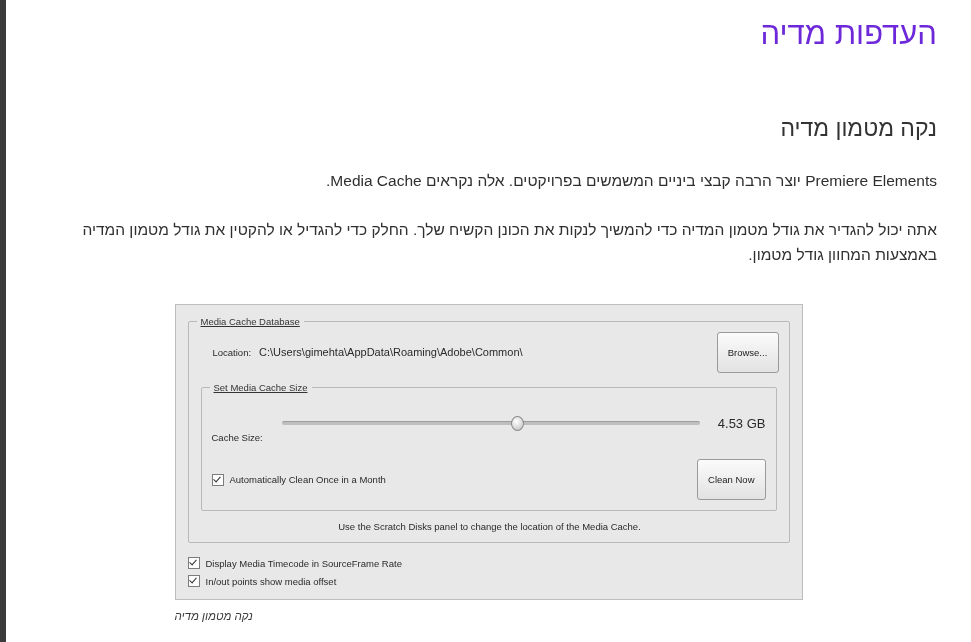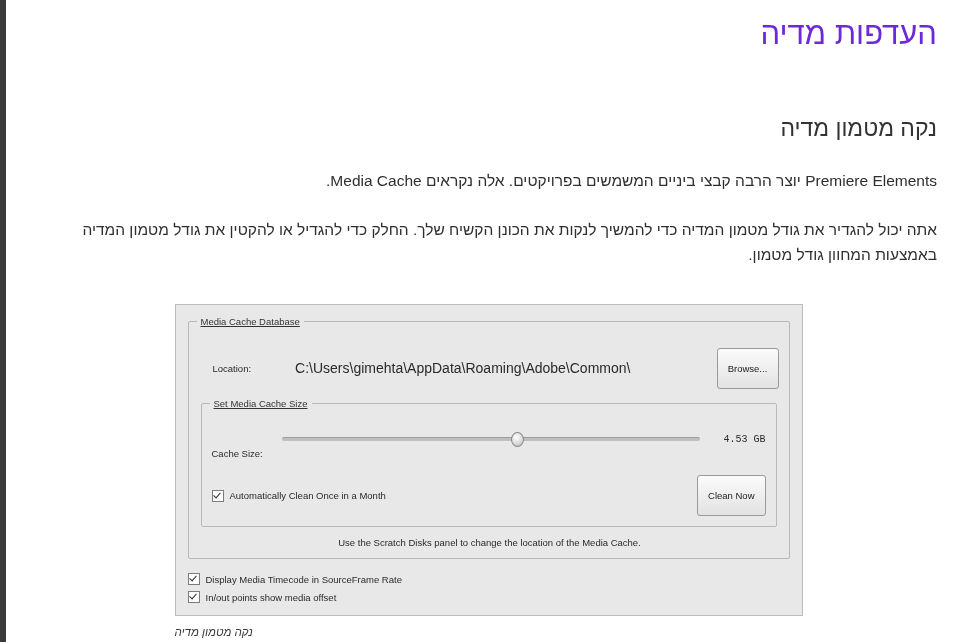--- a/index.html
+++ b/index.html
@@ -91,29 +91,29 @@
     padding: 0 4px;
     font-size: 9.5px;
     color: #333;
     text-decoration: underline;
   }
   .row {
     display: flex;
     align-items: center;
     margin-top: 2px;
   }
-  .row.first { margin-top: 16px; gap: 36px; }
+  .row.first { margin-top: 0; }
   .lbl {
     font-size: 9.5px;
     color: #2a2a2a;
     white-space: nowrap;
   }
   .loc-label { margin-left: 14px; }
   .loc-value {
-    font-size: 14px;
+    font-size: 11px;
     color: #2a2a2a;
     margin-left: 8px;
     flex: 1;
     overflow: hidden;
     white-space: nowrap;
   }
   .btn {
     font-family: "Liberation Sans", sans-serif;
     font-size: 9.5px;
     color: #222;
@@ -158,22 +158,21 @@
     width: 11px;
     height: 13px;
     margin-left: -5px;
     border-radius: 50%;
     background: radial-gradient(circle at 40% 35%, #ffffff, #d0d0d0 70%, #a8a8a8);
     border: 1px solid #8a8a8a;
   }
   .slider-value {
     width: 56px;
     text-align: right;
-    font-size: 10px;
-    font-family: Liberation Mono, monospace;
+    font-size: 13px;
   }
   .check-row {
     display: flex;
     align-items: center;
     margin-top: 16px;
   }
   .chk {
     width: 10px;
     height: 10px;
     border: 1px solid #7c7c7c;

